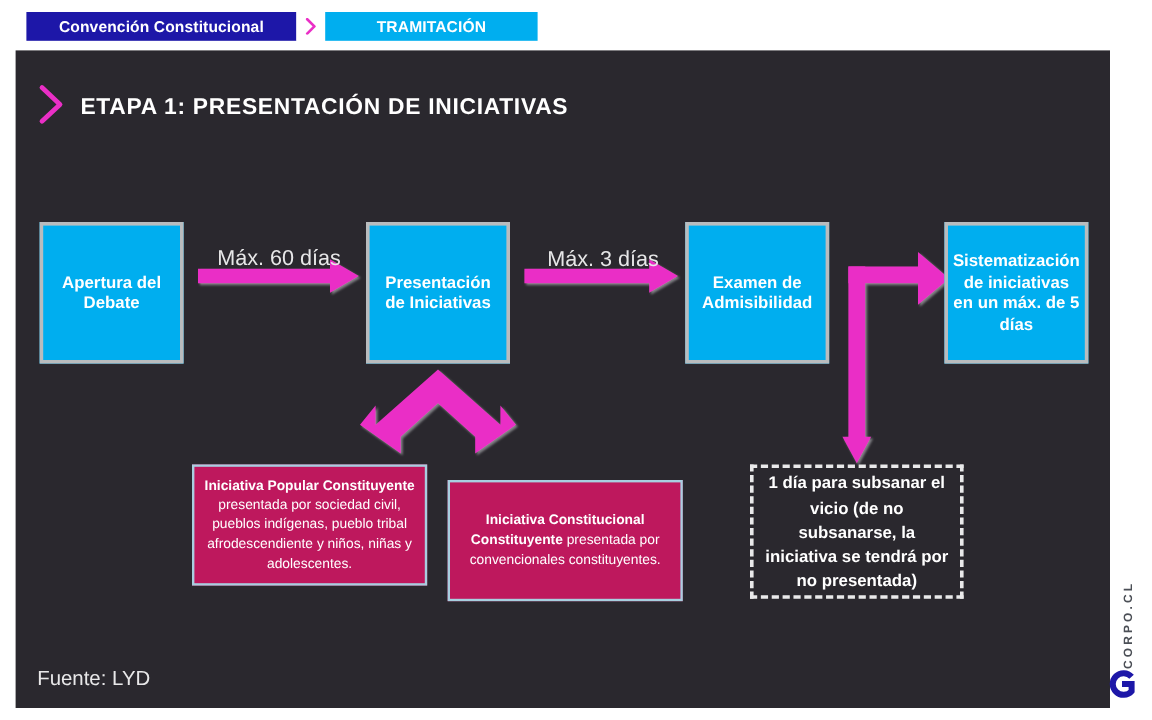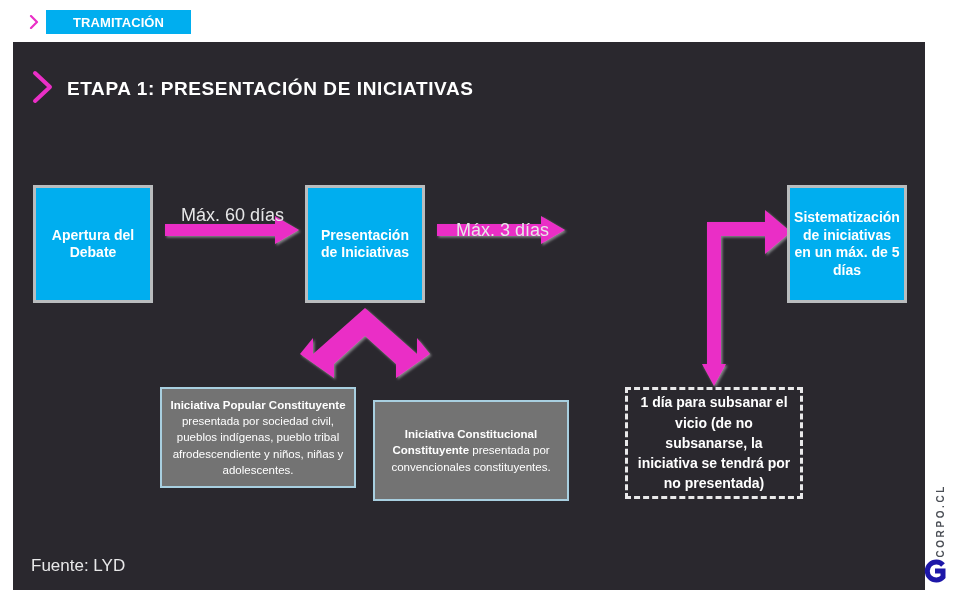--- a/index.html
+++ b/index.html
@@ -34,21 +34,21 @@
     color: #ffffff;
     height: 24px;
     box-sizing: border-box;
   }
   .tab-primary {
     background: #1d17a8;
     width: 225px;
   }
   .tab-secondary {
     background: #00aeef;
-    width: 145px;
+    width: 177px;
   }
   .crumb-sep {
     width: 24px;
     display: flex;
     align-items: center;
     justify-content: center;
     background: #ffffff;
   }
   .crumb-sep svg { display:block; }
 
@@ -101,34 +101,34 @@
   #box-sistematizacion { left: 774px; top: 143px; width: 120px; height: 118px; }
 
   
   .arrow-label {
     position: absolute;
     color: #e7e7e8;
     font-size: 18px;
     white-space: nowrap;
   }
   #label-60 { left: 168px; top: 163px; }
-  #label-3  { left: 443px; top: 178px; }
+  #label-3  { left: 443px; top: 164px; }
 
   
   #arrow-layer {
     position: absolute;
     left: 0; top: 0;
     width: 912px; height: 548px;
     pointer-events: none;
   }
 
   
   .dbox {
     position: absolute;
-    background: #737373;
+    background: #be185d;
     border: 2px solid #a8cfe0;
     box-sizing: border-box;
     color: #ffffff;
     font-size: 11.5px;
     line-height: 1.42;
     display: flex;
     align-items: center;
     justify-content: center;
     text-align: center;
     padding: 6px 8px;
@@ -187,20 +187,23 @@
   #corpo-mark {
     position: absolute;
     right: 4px;
     bottom: 4px;
   }
 </style>
 </head>
 <body>
 
 <div id="breadcrumb">
+  <div class="tab tab-primary">
+    <span>Convención Constitucional</span>
+  </div>
   <div class="crumb-sep">
     <span>
       <svg width="10" height="14" viewBox="0 0 10 14" aria-hidden="true">
         <path d="M2 1 L8 7 L2 13" fill="none" stroke="#ea2fc6" stroke-width="2.2" stroke-linecap="round" stroke-linejoin="round"></path>
       </svg>
     </span>
   </div>
   <div class="tab tab-secondary">
     <span>TRAMITACIÓN</span>
   </div>
@@ -251,20 +254,23 @@
   <div class="arrow-label" id="label-3">Máx. 3 días</div>
 
   <div class="pbox" id="box-apertura">
     <span>Apertura del Debate</span>
   </div>
 
   <div class="pbox" id="box-presentacion">
     <span>Presentación de Iniciativas</span>
   </div>
 
+  <div class="pbox" id="box-examen">
+    <span>Examen de Admisibilidad</span>
+  </div>
 
   <div class="pbox" id="box-sistematizacion">
     <span>Sistematización de iniciativas en un máx. de 5 días</span>
   </div>
 
   <div class="dbox" id="box-popular">
     <span>
       <b>Iniciativa  Popular  Constituyente</b><span> presentada por sociedad civil, pueblos indígenas, pueblo tribal afrodescendiente y niños, niñas y adolescentes.</span>
     </span>
   </div>

